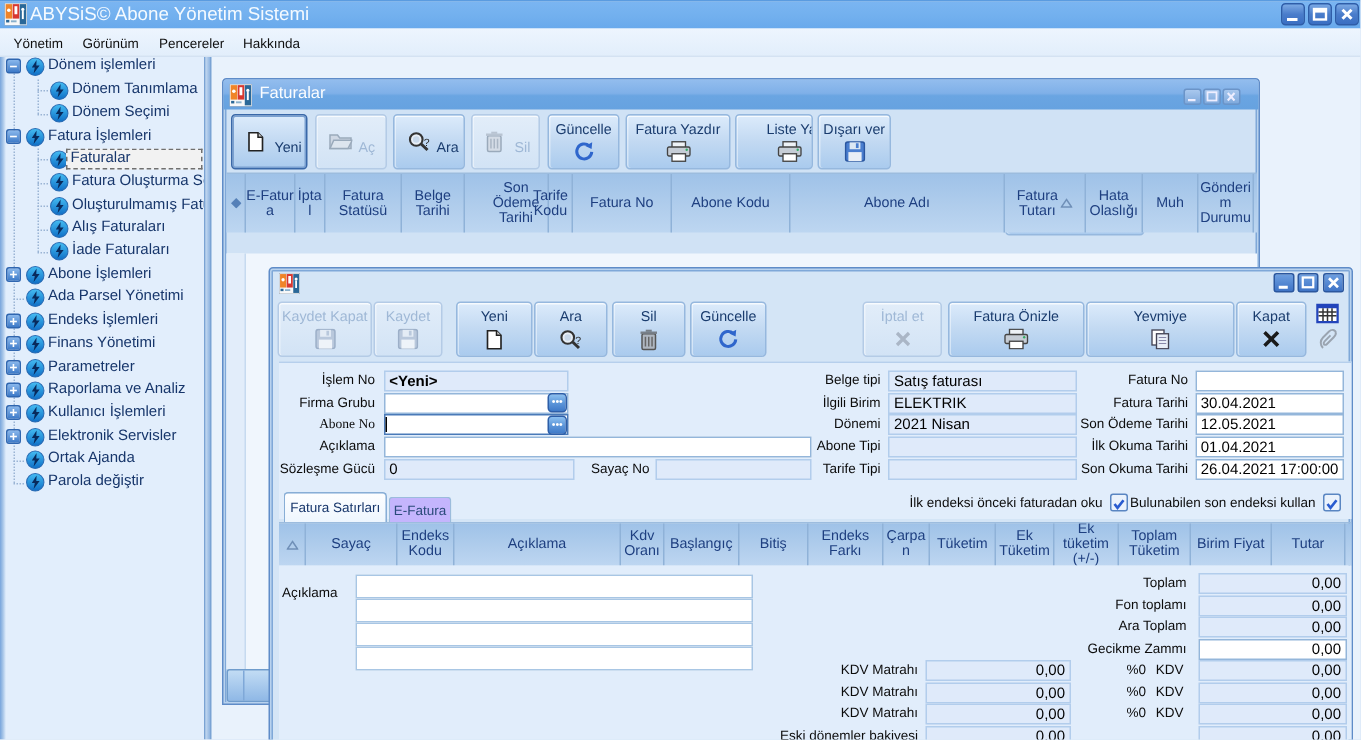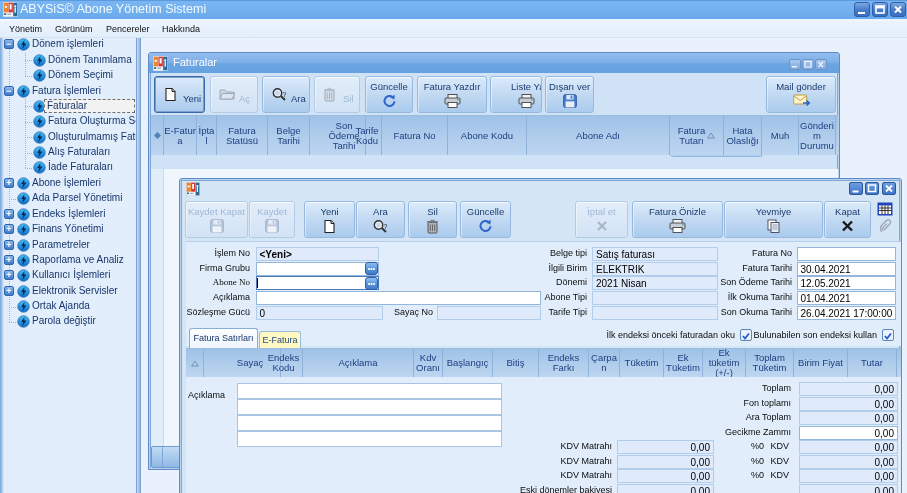--- a/index.html
+++ b/index.html
@@ -375,28 +375,20 @@
         <rect x="2.6" y="7.4" width="8.8" height="6" fill="#e8eef6"></rect>
       </svg>
     </div>
 <div class="tbtn" style="left:521px;top:23px;width:93px;height:37px;margin-top:44px;">
       <span class="tt">Muhasebe'ye Gönder</span>
       <svg width="15" height="15" viewBox="0 0 15 15">
         <path d="M2.5 1 H8.5 L11 3.5 V14 H2.5 Z" fill="#ffd24a" stroke="#b8860b" stroke-width="0.8"></path>
         <path d="M4 4 H9 M4 6 H9 M4 8 H7" stroke="#a07408" stroke-width="0.8"></path>
         <circle cx="10.5" cy="10.5" r="3.6" fill="#b09ae0" stroke="#6a4ab0"></circle>
         <path d="M9 10.5 H12 M10.5 9 V12" stroke="#fff" stroke-width="1"></path>
-      </svg>
-    </div>
-<div class="tbtn" style="left:617px;top:23px;width:70px;height:37px;">
-      <span class="tt">Mail gönder</span>
-      <svg width="17" height="13" viewBox="0 0 17 13">
-        <rect x="0.7" y="1" width="13" height="9" rx="1" fill="#fdf3cf" stroke="#b8a040"></rect>
-        <path d="M0.7 1.5 L7.2 6.5 L13.7 1.5" fill="none" stroke="#b8a040" stroke-width="1"></path>
-        <path d="M10 9 L16 9 M13.5 6.5 L16.3 9 L13.5 11.5" stroke="#2a62c8" stroke-width="1.6" fill="none"></path>
       </svg>
     </div>
 <div class="gh" style="left:2px;top:62px;width:687px;height:40px;border-top:1px solid #9db;border-color:#9cbcde;">
 <div class="gc" style="left:0px;width:13px;">
         <svg width="7" height="7">
           <path d="M3.5 0 L7 3.5 L3.5 7 L0 3.5 Z" fill="#5580b8"></path>
         </svg>
       </div>
 <div class="gc" style="left:13px;width:33px;">E-Fatur<br>a</div>
 <div class="gc" style="left:46px;width:20px;">İpta<br>l</div>
@@ -579,28 +571,28 @@
           <path d="M2 5 L4 7.5 L8 2.5" stroke="#2a5cd0" stroke-width="1.8" fill="none"></path>
         </svg>
       </div>
 <div class="lbl" style="left:569px;top:151px;width:124px;">Bulunabilen son endeksi kullan</div>
 <div style="position:absolute;width:12px;height:12px;background:#eaf2fc;border:1px solid #5a86c2;border-radius:2px;left:698px;top:150px;">
         <svg width="10" height="10" style="display:block;margin:0.5px auto;">
           <path d="M2 5 L4 7.5 L8 2.5" stroke="#2a5cd0" stroke-width="1.8" fill="none"></path>
         </svg>
       </div>
 <div class="abs" style="left:5px;top:149px;width:69px;height:20px;background:linear-gradient(180deg,#fdfeff,#eef6fe);border:1px solid #88aed6;border-bottom:none;border-radius:3px 3px 0 0;font-size:9px;color:#17366b;text-align:center;line-height:18px;z-index:3;white-space:nowrap;">Fatura Satırları</div>
-<div class="abs" style="left:75px;top:152px;width:42px;height:17px;background:#fef9c3;border:1px solid #9cbcdc;border-bottom:none;border-radius:3px 3px 0 0;font-size:9px;color:#2a4a7a;text-align:center;line-height:16px;white-space:nowrap;">E-Fatura</div>
+<div class="abs" style="left:75px;top:152px;width:42px;height:17px;background:#c4b5fd;border:1px solid #9cbcdc;border-bottom:none;border-radius:3px 3px 0 0;font-size:9px;color:#2a4a7a;text-align:center;line-height:16px;white-space:nowrap;">E-Fatura</div>
 <div class="gh" style="left:2px;top:169px;width:715px;height:29px;border-top:1px solid #9cbcde;">
 <div class="gc" style="left:1px;width:17px;">
           <svg width="8" height="7">
             <path d="M4 1 L7.4 6 L0.6 6 Z" fill="none" stroke="#7090b8"></path>
           </svg>
         </div>
-<div class="gc" style="left:34px;width:61px;">Sayaç</div>
+<div class="gc" style="left:18px;width:61px;">Sayaç</div>
 <div class="gc" style="left:79px;width:38px;">Endeks<br>Kodu</div>
 <div class="gc" style="left:117px;width:111px;">Açıklama</div>
 <div class="gc" style="left:228px;width:29px;">Kdv<br>Oranı</div>
 <div class="gc" style="left:257px;width:50px;">Başlangıç</div>
 <div class="gc" style="left:307px;width:46px;">Bitiş</div>
 <div class="gc" style="left:353px;width:50px;">Endeks<br>Farkı</div>
 <div class="gc" style="left:403px;width:31px;">Çarpa<br>n</div>
 <div class="gc" style="left:434px;width:44px;">Tüketim</div>
 <div class="gc" style="left:478px;width:39px;">Ek<br>Tüketim</div>
 <div class="gc" style="left:517px;width:43px;">Ek<br>tüketim<br>(+/-)</div>

